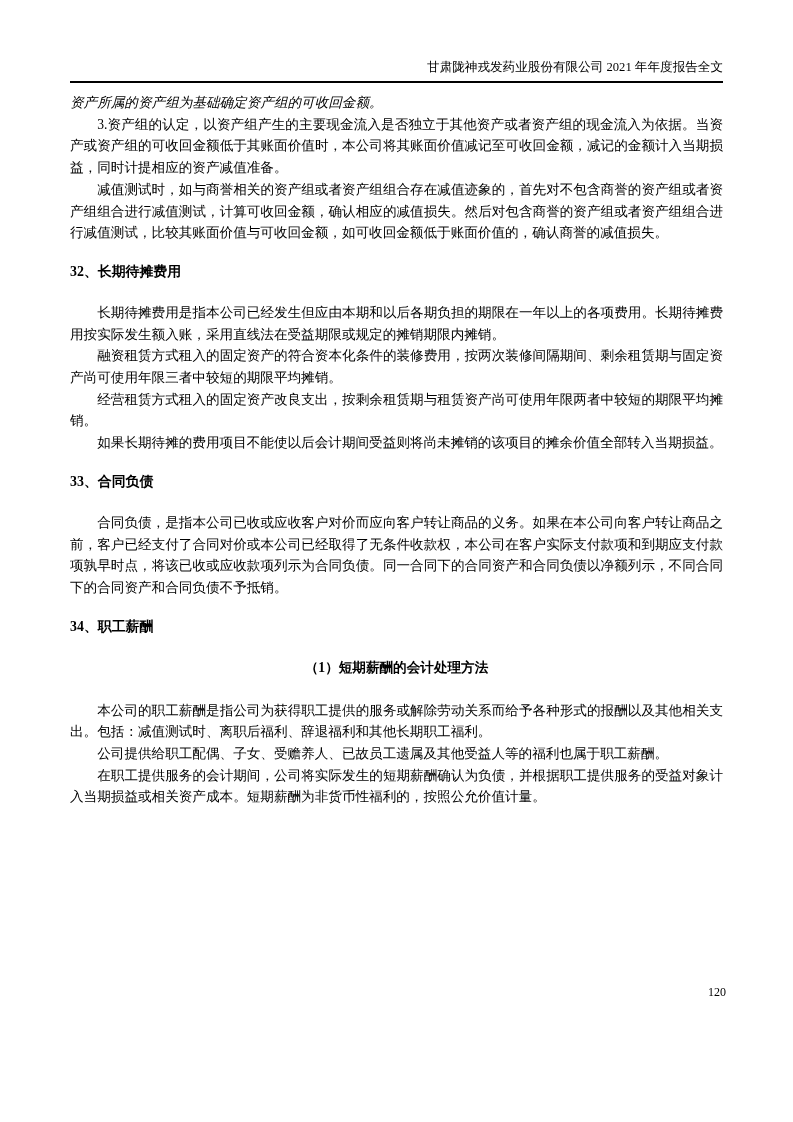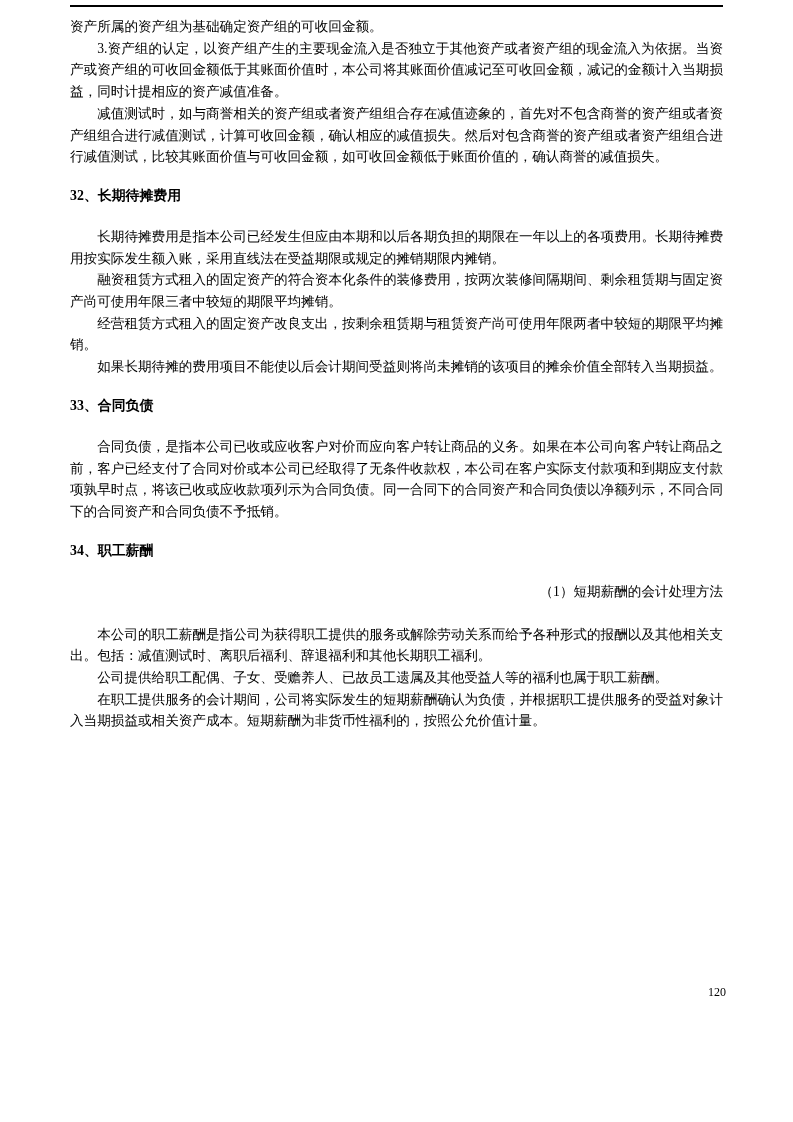--- a/index.html
+++ b/index.html
@@ -37,51 +37,55 @@
     line-height: 21.7px;
     text-align: justify;
     color: #000000;
   }
   .para {
     margin: 0;
     text-indent: 2em;
   }
   .para.no-indent {
     text-indent: 0;
+    font-style: italic;
   }
   .sec-heading {
     font-size: 13.9px;
     font-weight: bold;
     line-height: 22px;
     margin: 17px 0 19px 0;
     text-indent: 0;
     text-align: left;
   }
   .sub-heading {
     font-size: 13.6px;
-    font-weight: normal;
+    font-weight: bold;
     line-height: 22px;
     margin: 19px 0 21px 0;
     text-indent: 0;
-    text-align: right;
+    text-align: center;
   }
   .page-number {
     position: absolute;
     top: 984px;
     right: 67px;
     font-size: 12px;
     line-height: 16px;
     color: #000000;
   }
 </style>
 </head>
 <body>
 
 <div class="page">
 
+  <div class="header">
+    <span>甘肃陇神戎发药业股份有限公司 2021 年年度报告全文</span>
+  </div>
   <div class="header-divider"></div>
 
   <div class="content">
     <p class="para no-indent">资产所属的资产组为基础确定资产组的可收回金额。</p>
     <p class="para">3.资产组的认定，以资产组产生的主要现金流入是否独立于其他资产或者资产组的现金流入为依据。当资产或资产组的可收回金额低于其账面价值时，本公司将其账面价值减记至可收回金额，减记的金额计入当期损益，同时计提相应的资产减值准备。</p>
     <p class="para">减值测试时，如与商誉相关的资产组或者资产组组合存在减值迹象的，首先对不包含商誉的资产组或者资产组组合进行减值测试，计算可收回金额，确认相应的减值损失。然后对包含商誉的资产组或者资产组组合进行减值测试，比较其账面价值与可收回金额，如可收回金额低于账面价值的，确认商誉的减值损失。</p>
 
     <h2 class="sec-heading">32、长期待摊费用</h2>
     <p class="para">长期待摊费用是指本公司已经发生但应由本期和以后各期负担的期限在一年以上的各项费用。长期待摊费用按实际发生额入账，采用直线法在受益期限或规定的摊销期限内摊销。</p>
     <p class="para">融资租赁方式租入的固定资产的符合资本化条件的装修费用，按两次装修间隔期间、剩余租赁期与固定资产尚可使用年限三者中较短的期限平均摊销。</p>

